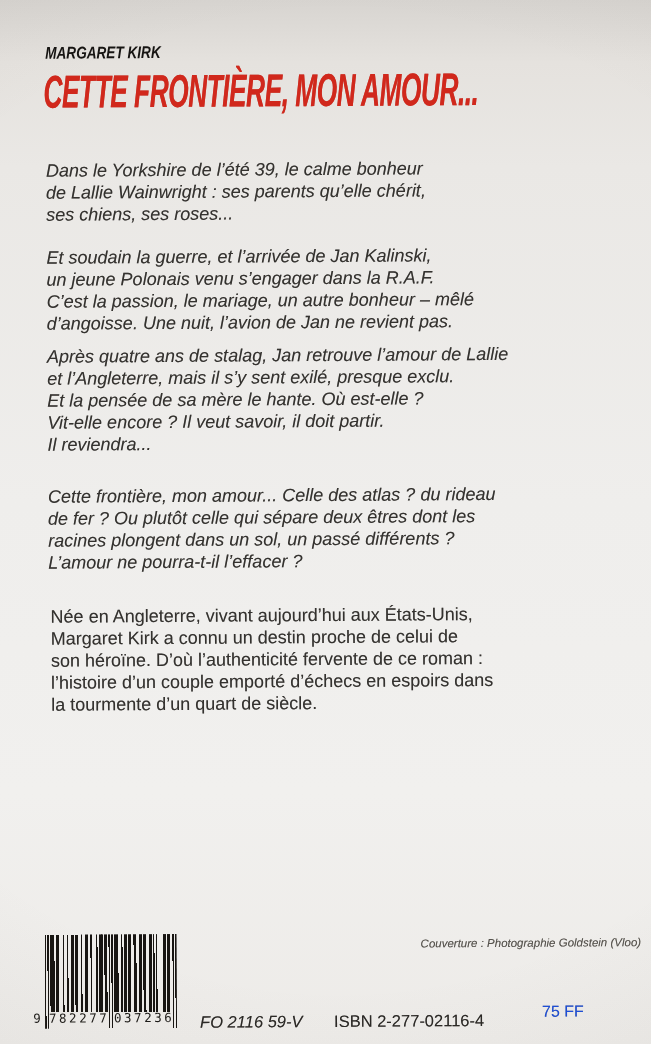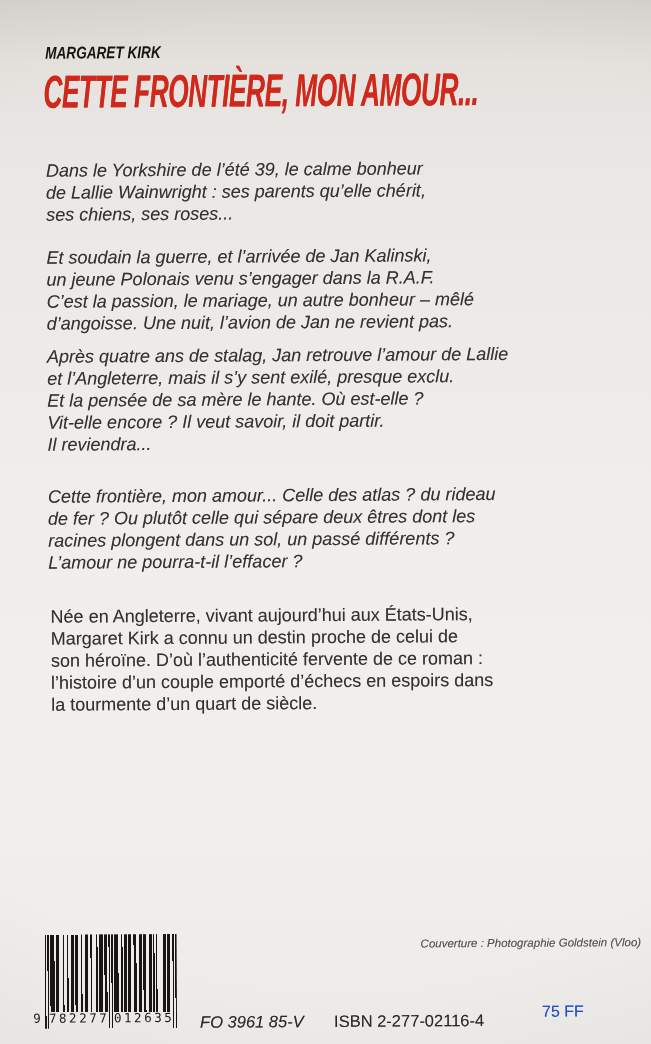--- a/index.html
+++ b/index.html
@@ -159,22 +159,22 @@
         <rect x="80" y="0" width="1.08" height="76"></rect>
         <rect x="85" y="0" width="1.08" height="76"></rect>
         <rect x="86" y="0" width="1.08" height="76"></rect>
         <rect x="88" y="0" width="1.08" height="76"></rect>
         <rect x="89" y="0" width="1.08" height="76"></rect>
         <rect x="92" y="0" width="1.08" height="92"></rect>
         <rect x="94" y="0" width="1.08" height="92"></rect>
       </svg>
     <div class="bc-digit bc-first">9</div>
     <div class="bc-digit bc-left">782277</div>
-    <div class="bc-digit bc-right">012635</div>
+    <div class="bc-digit bc-right">037236</div>
   </div>
 
-  <div class="edition-code">FO 3961 85-V</div>
+  <div class="edition-code">FO 2116 59-V</div>
 
   <div class="isbn">ISBN 2-277-02116-4</div>
 
   <div class="price">75 FF</div>
 
 </div>
 
 </body></html>

